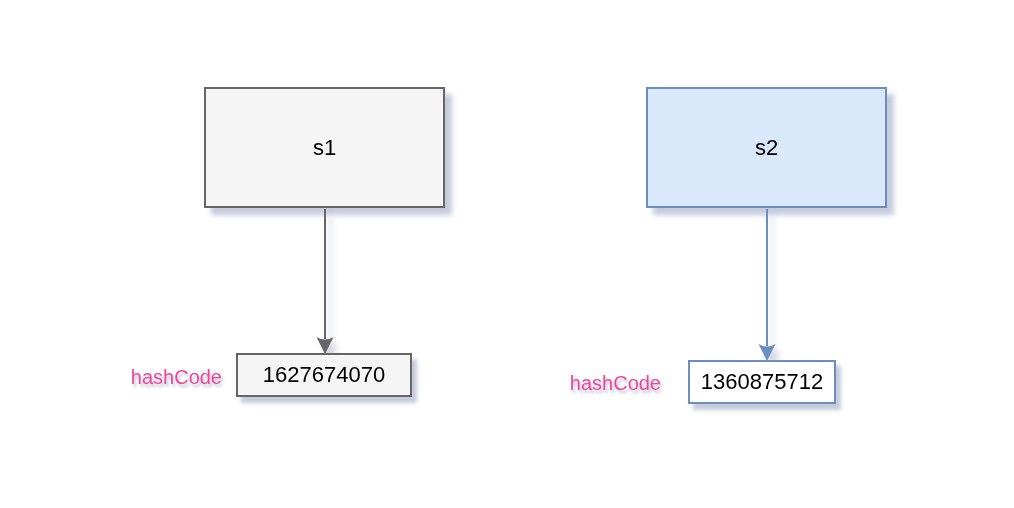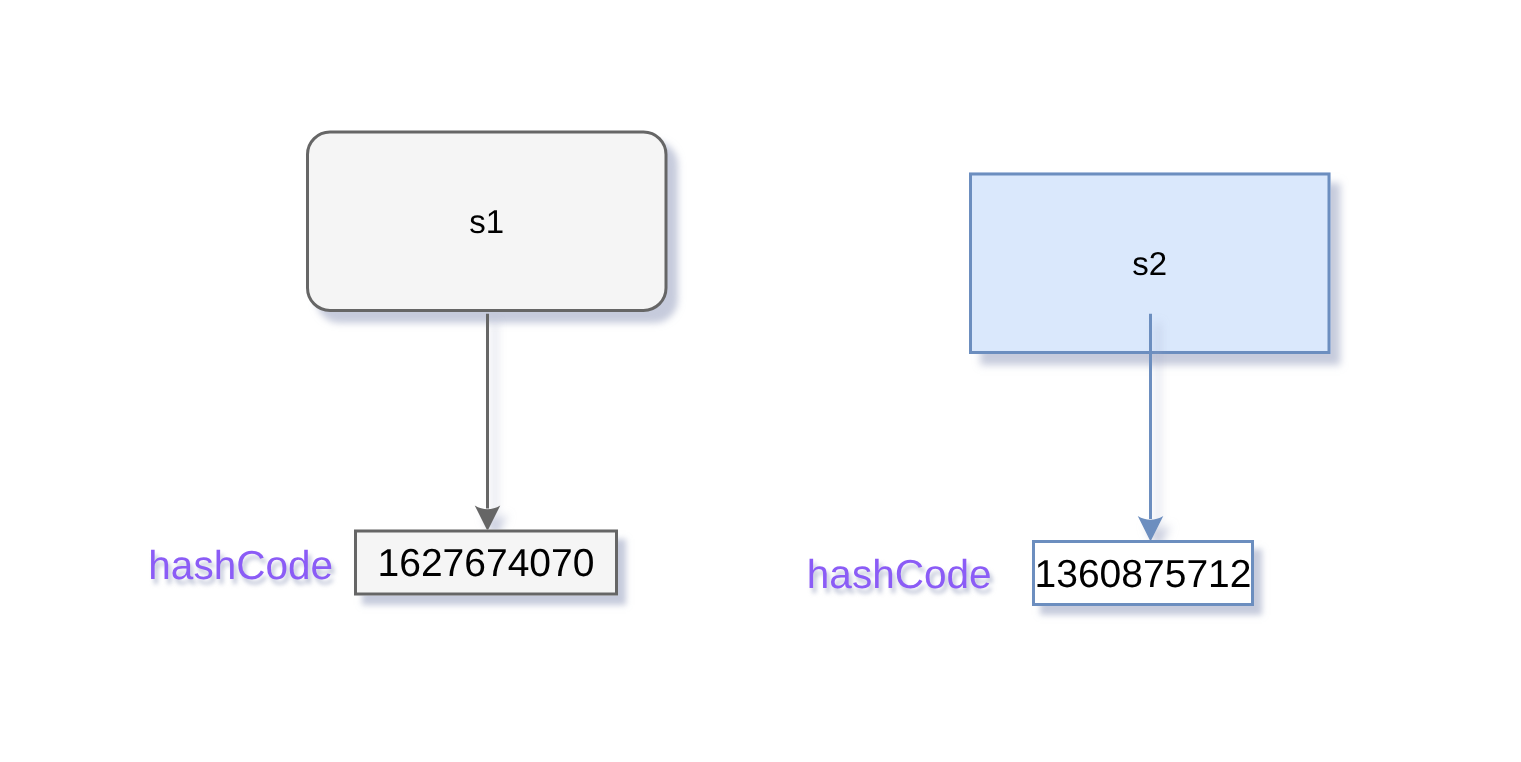--- a/index.html
+++ b/index.html
@@ -22,55 +22,54 @@
     height: 121px;
     border: 2px solid #666666;
     background: #f5f5f5;
     display: flex;
     align-items: center;
     justify-content: center;
     font-size: 22px;
     color: #000000;
     box-shadow: 7px 7px 5px rgba(151, 160, 191, 0.55);
   }
-  .node-s1 { left: 204px; top: 87px; border-radius: 16px; }
+  .node-s1 { left: 204px; top: 87px; }
   .node-s2 {
     left: 646px; top: 87px;
     background: #dae8fc;
     border-color: #6c8ebf;
-    margin-top: 28px;
   }
   .edge {
     position: absolute;
     filter: drop-shadow(5px 6px 3px rgba(151, 160, 191, 0.5));
   }
   .edge-1 { left: 312px; top: 209px; }
   .edge-2 { left: 754px; top: 209px; }
   .hash-label {
     position: absolute;
     width: 124px;
     text-align: right;
-    font-size: 27px;
+    font-size: 20px;
     line-height: 24px;
-    color: #8b5cf6;
+    color: #ec4899;
     text-shadow: 2px 3px 3px rgba(151, 160, 191, 0.65);
     white-space: nowrap;
   }
   .hash-label-1 { left: 98px; top: 365px; }
   .hash-label-2 { left: 537px; top: 371px; }
   .hash-box {
     position: absolute;
     box-sizing: border-box;
     height: 44px;
     border: 2px solid #666666;
     background: #f5f5f5;
     display: flex;
     align-items: center;
     justify-content: center;
-    font-size: 26px;
+    font-size: 22px;
     color: #000000;
     box-shadow: 5px 6px 4px rgba(151, 160, 191, 0.55);
   }
   .hash-box-1 { left: 236px; top: 353px; width: 176px; }
   .hash-box-2 {
     left: 688px; top: 360px; width: 148px;
     background: #ffffff;
     border-color: #6c8ebf;
   }
 </style>

